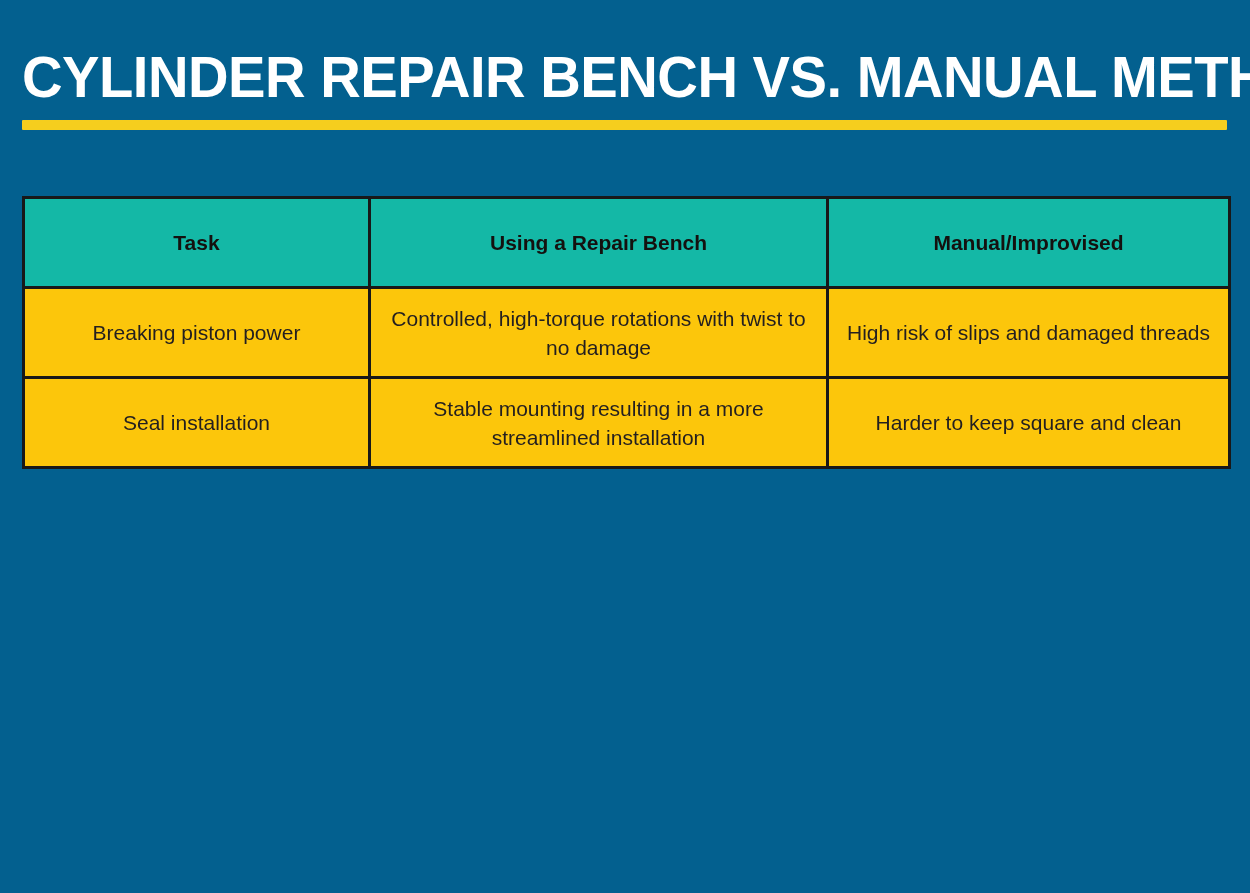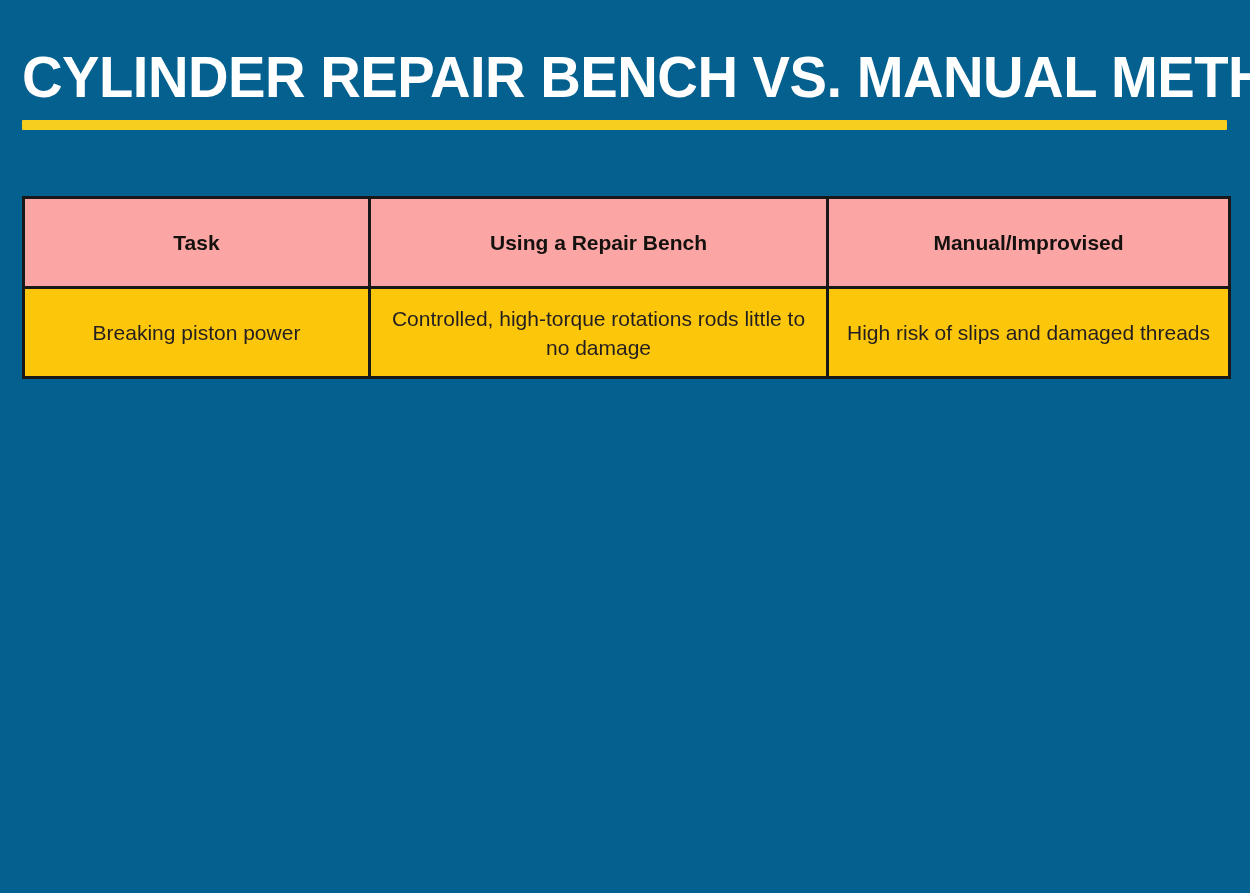--- a/index.html
+++ b/index.html
@@ -77,21 +77,21 @@
   table.compare td {
     border: 3px solid #181818;
     text-align: center;
     vertical-align: middle;
     padding: 6px 14px;
     box-sizing: border-box;
   }
 
   table.compare thead th {
     height: 90px;
-    background: #fca5a5;
+    background: #14b8a6;
     color: #14110F;
     font-family: "Liberation Sans", sans-serif;
     font-weight: bold;
     font-size: 21px;
     line-height: 26px;
   }
 
   table.compare tbody td {
     height: 90px;
     background: #FCC60B;
@@ -122,20 +122,25 @@
       <thead>
         <tr>
           <th>Task</th>
           <th>Using a Repair Bench</th>
           <th>Manual/Improvised</th>
         </tr>
       </thead>
       <tbody>
         <tr>
           <td>Breaking piston power</td>
-          <td>Controlled, high-torque rotations rods little to no damage</td>
+          <td>Controlled, high-torque rotations with twist to no damage</td>
           <td>High risk of slips and damaged threads</td>
+        </tr>
+        <tr>
+          <td>Seal installation</td>
+          <td>Stable mounting resulting in a more streamlined installation</td>
+          <td>Harder to keep square and clean</td>
         </tr>
       </tbody>
     </table>
   </div>
 
 </div>
 
 </body></html>

